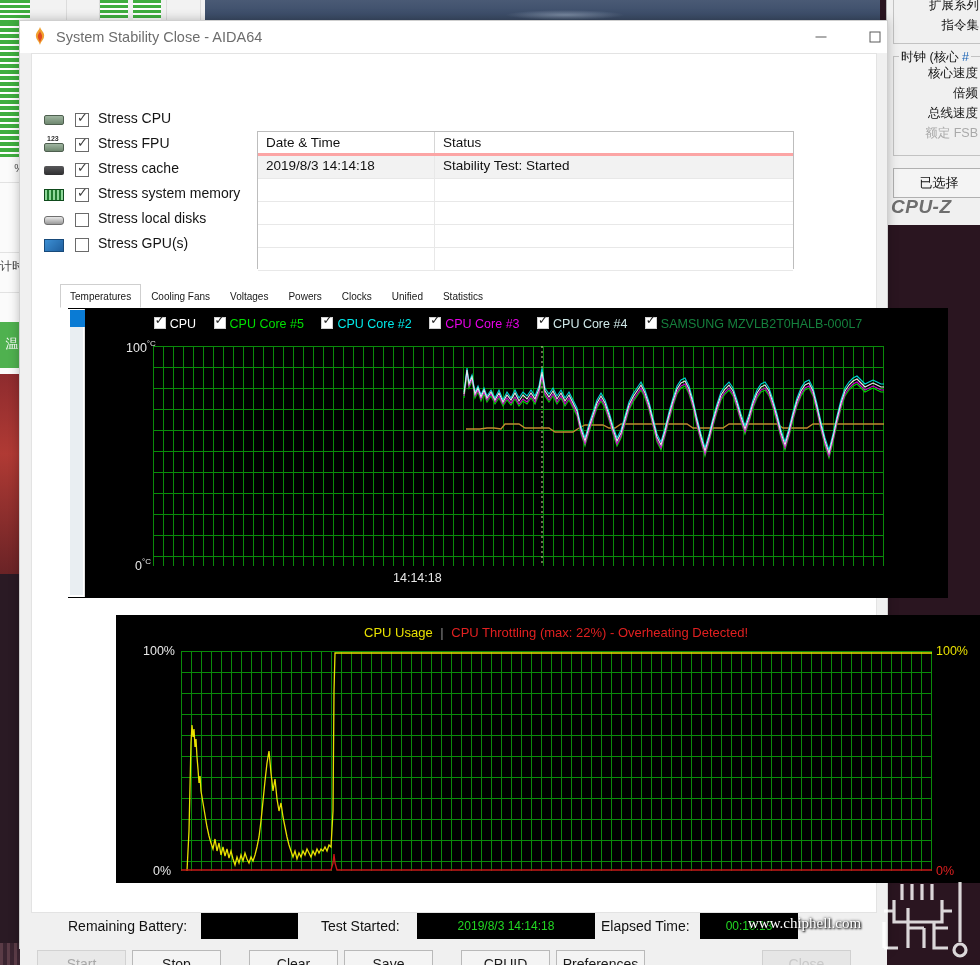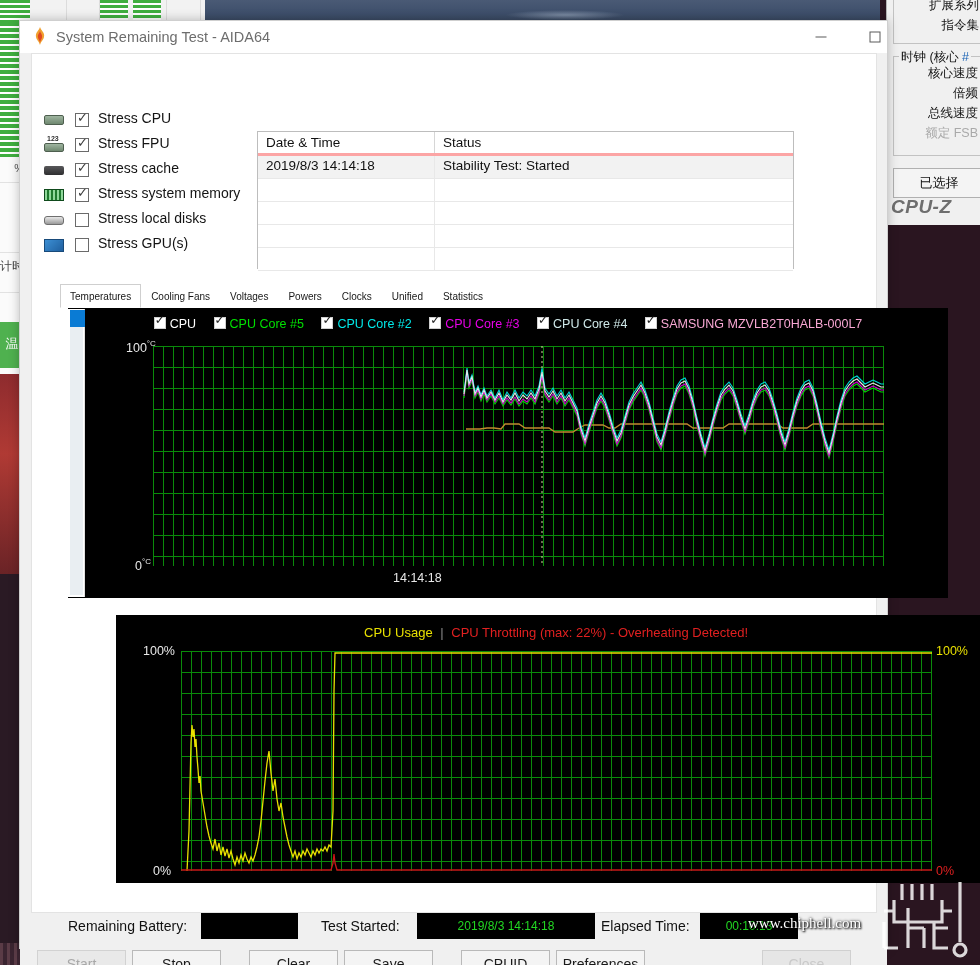--- a/index.html
+++ b/index.html
@@ -285,21 +285,21 @@
 
 <div id="aida">
 
   <div class="titlebar">
     <div class="title-icon">
       <svg width="16" height="18" viewBox="0 0 16 18">
         <path d="M8 0 C9 4 13 5 12 10 C11.5 13 9 14 8 18 C7 14 4.5 13 4 10 C3 5 7 4 8 0 Z" fill="#f0a030"></path>
         <path d="M8 4 C8.6 6.5 10.6 7.5 10 10.5 C9.6 12.5 8.6 13 8 15.5 C7.4 13 6.4 12.5 6 10.5 C5.4 7.5 7.4 6.5 8 4 Z" fill="#e04820"></path>
       </svg>
     </div>
-    <div class="title-text">System Remaining Test - AIDA64</div>
+    <div class="title-text">System Stability Close - AIDA64</div>
     <div class="win-btn" id="btn-min">
         <div class="gl"></div>
       </div>
     <div class="win-btn" id="btn-max">
         <div class="gl"></div>
       </div>
   </div>
 
   <div class="win-body">
     <div class="card"></div>
@@ -393,21 +393,21 @@
         <div class="vscroll-track"></div>
         <div class="vscroll-thumb"></div>
       </div>
 
       <div class="legend">
         <span class="lg-item"><span class="lg-cb"></span><span class="lg-txt" style="color:#ffffff">CPU</span></span>
         <span class="lg-item"><span class="lg-cb"></span><span class="lg-txt" style="color:#00e000">CPU Core #5</span></span>
         <span class="lg-item"><span class="lg-cb"></span><span class="lg-txt" style="color:#00e8e8">CPU Core #2</span></span>
         <span class="lg-item"><span class="lg-cb"></span><span class="lg-txt" style="color:#e800e8">CPU Core #3</span></span>
         <span class="lg-item"><span class="lg-cb"></span><span class="lg-txt" style="color:#cfe8e8">CPU Core #4</span></span>
-        <span class="lg-item"><span class="lg-cb"></span><span class="lg-txt" style="color:#f9a8d4">SAMSUNG MZVLB2T0HALB-000L7</span></span>
+        <span class="lg-item"><span class="lg-cb"></span><span class="lg-txt" style="color:#15803d">SAMSUNG MZVLB2T0HALB-000L7</span></span>
       </div>
 
       <div class="axis-lbl" style="left:58px; top:31px;">
         <span>100</span><span class="deg">°C</span>
       </div>
       <div class="axis-lbl" style="left:67px; top:249px;">
         <span>0</span><span class="deg">°C</span>
       </div>
 
       <div class="plot" style="left:85px; top:38px; width:731px; height:220px;">

